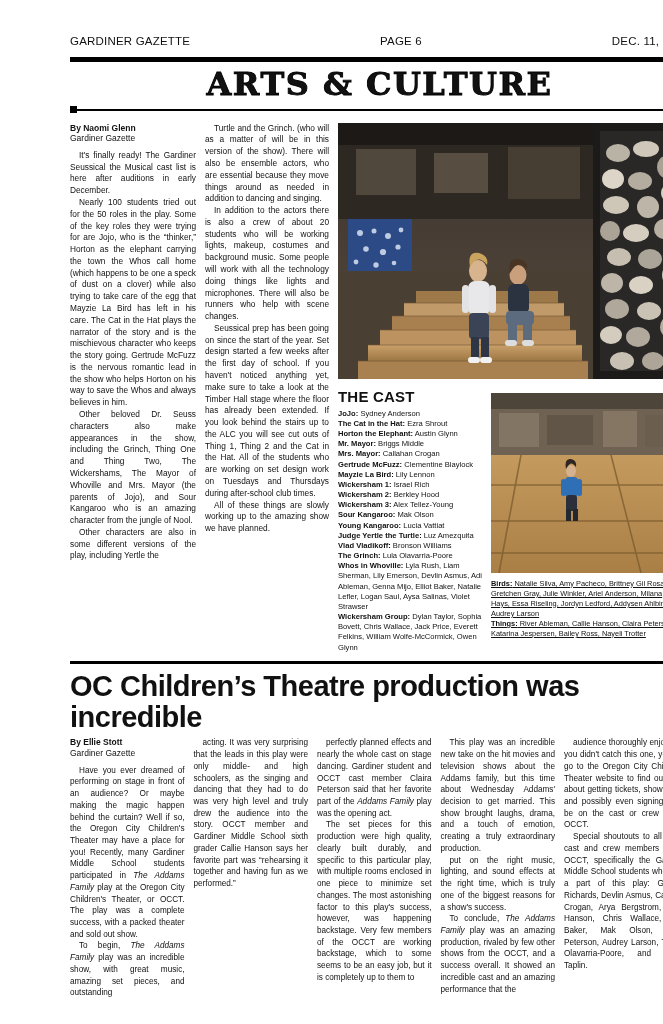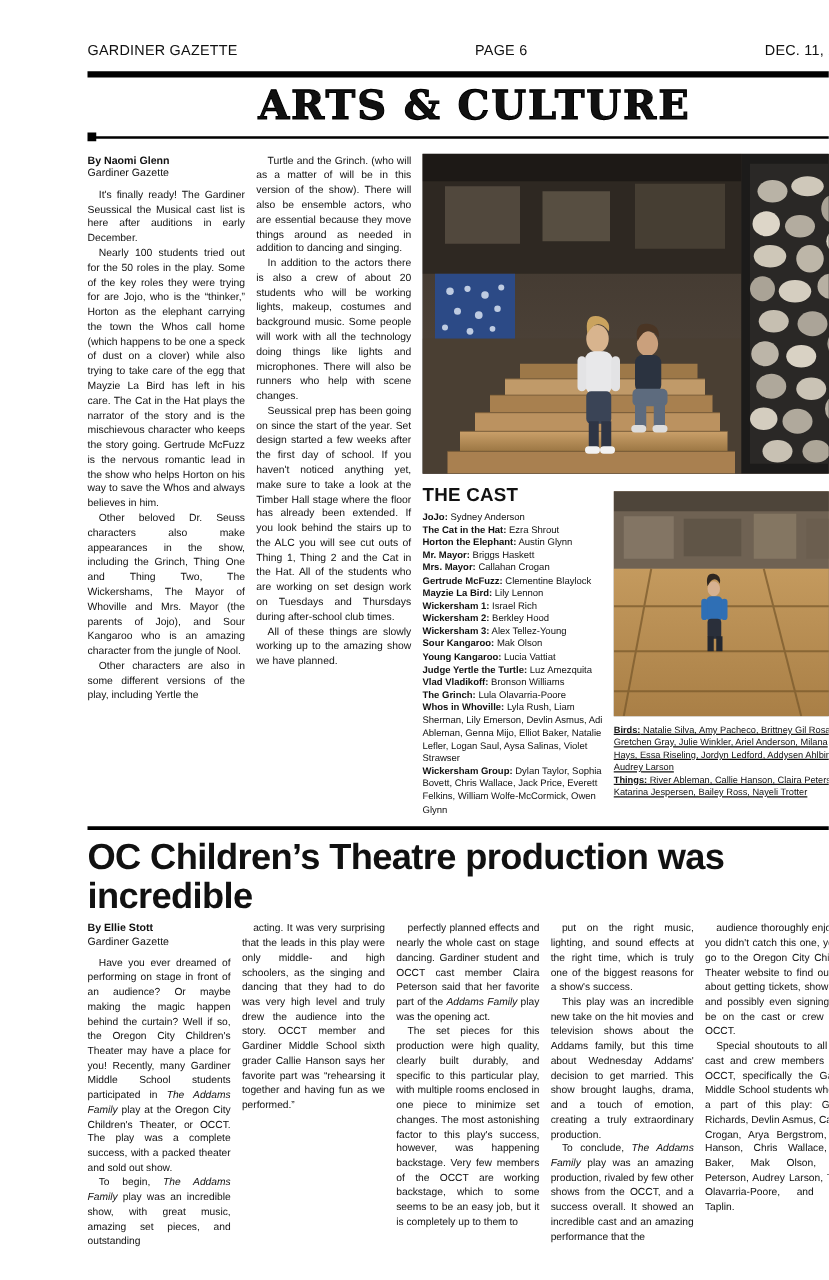--- a/index.html
+++ b/index.html
@@ -248,21 +248,21 @@
         </div>
 
         <div class="cast-wrap">
 
           <div class="cast">
             <h3>THE CAST</h3>
             <div class="rows">
                 <div class="row"><b>JoJo:</b><span> Sydney Anderson</span></div>
                 <div class="row"><b>The Cat in the Hat:</b><span> Ezra Shrout</span></div>
                 <div class="row"><b>Horton the Elephant:</b><span> Austin Glynn</span></div>
-                <div class="row"><b>Mr. Mayor:</b><span> Briggs Haskett</span></div>
+                <div class="row"><b>Mr. Mayor:</b><span> Briggs Middle</span></div>
                 <div class="row"><b>Mrs. Mayor:</b><span> Callahan Crogan</span></div>
                 <div class="row"><b>Gertrude McFuzz:</b><span> Clementine Blaylock</span></div>
                 <div class="row"><b>Mayzie La Bird:</b><span> Lily Lennon</span></div>
                 <div class="row"><b>Wickersham 1:</b><span> Israel Rich</span></div>
                 <div class="row"><b>Wickersham 2:</b><span> Berkley Hood</span></div>
                 <div class="row"><b>Wickersham 3:</b><span> Alex Tellez-Young</span></div>
                 <div class="row"><b>Sour Kangaroo:</b><span> Mak Olson</span></div>
                 <div class="row"><b>Young Kangaroo:</b><span> Lucia Vattiat</span></div>
                 <div class="row"><b>Judge Yertle the Turtle:</b><span> Luz Amezquita</span></div>
                 <div class="row"><b>Vlad Vladikoff:</b><span> Bronson Williams</span></div>
@@ -347,22 +347,22 @@
 
       <div class="a2c">
         <div class="txt">
           <p><span>perfectly planned effects and nearly the whole cast on stage dancing. Gardiner student and OCCT cast member Claira Peterson said that her favorite part of the </span><em>Addams Family</em><span> play was the opening act.</span></p>
           <p>The set pieces for this production were high quality, clearly built durably, and specific to this particular play, with multiple rooms enclosed in one piece to minimize set changes. The most astonishing factor to this play's success, however, was happening backstage. Very few members of the OCCT are working backstage, which to some seems to be an easy job, but it is completely up to them to</p>
         </div>
       </div>
 
       <div class="a2c">
         <div class="txt">
+          <p>This play was an incredible new take on the hit movies and television shows about the Addams family, but this time about Wednesday Addams' decision to get married. This show brought laughs, drama, and a touch of emotion, creating a truly extraordinary production.</p>
           <p>put on the right music, lighting, and sound effects at the right time, which is truly one of the biggest reasons for a show's success.</p>
-          <p>This play was an incredible new take on the hit movies and television shows about the Addams family, but this time about Wednesday Addams' decision to get married. This show brought laughs, drama, and a touch of emotion, creating a truly extraordinary production.</p>
           <p><span>To conclude, </span><em>The Addams Family</em><span> play was an amazing production, rivaled by few other shows from the OCCT, and a success overall. It showed an incredible cast and an amazing performance that the</span></p>
         </div>
       </div>
 
       <div class="a2c">
         <div class="txt">
           <p>audience thoroughly enjoyed. If you didn't catch this one, you can go to the Oregon City Children's Theater website to find out more about getting tickets, show times, and possibly even signing up to be on the cast or crew of the OCCT.</p>
           <p>Special shoutouts to all of the cast and crew members of the OCCT, specifically the Gardiner Middle School students who were a part of this play: Gwenny Richards, Devlin Asmus, Callahan Crogan, Arya Bergstrom, Callie Hanson, Chris Wallace, Elliot Baker, Mak Olson, Claira Peterson, Audrey Larson, Talulah Olavarria-Poore, and Penny Taplin.</p>
         </div>
       </div>

